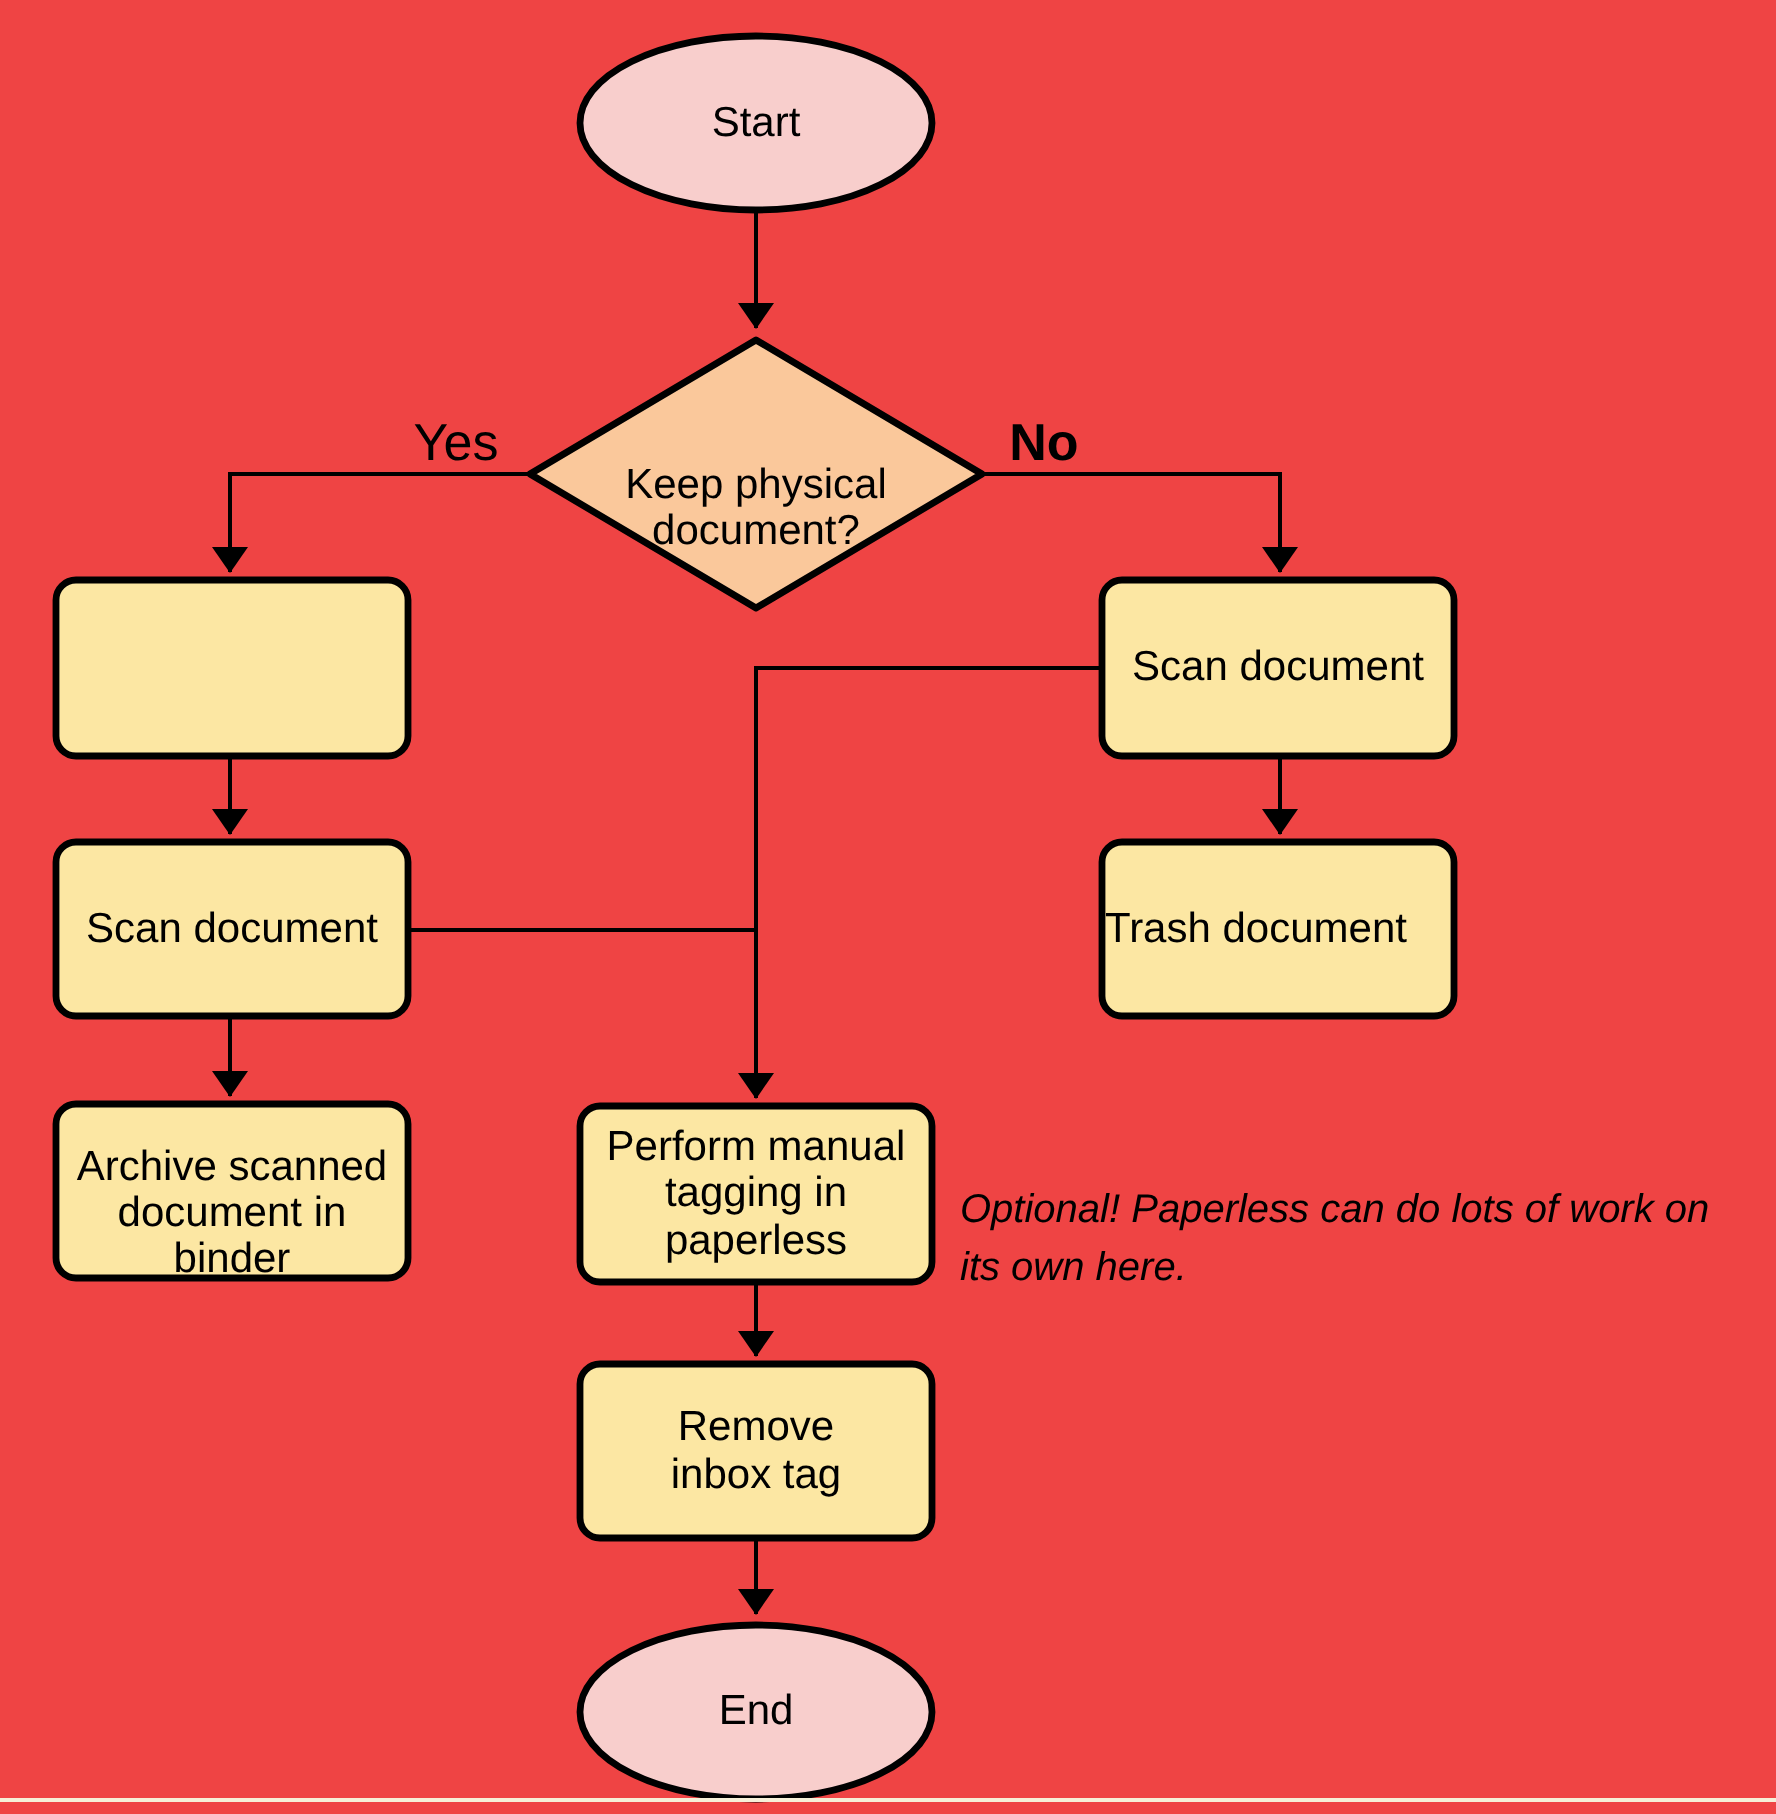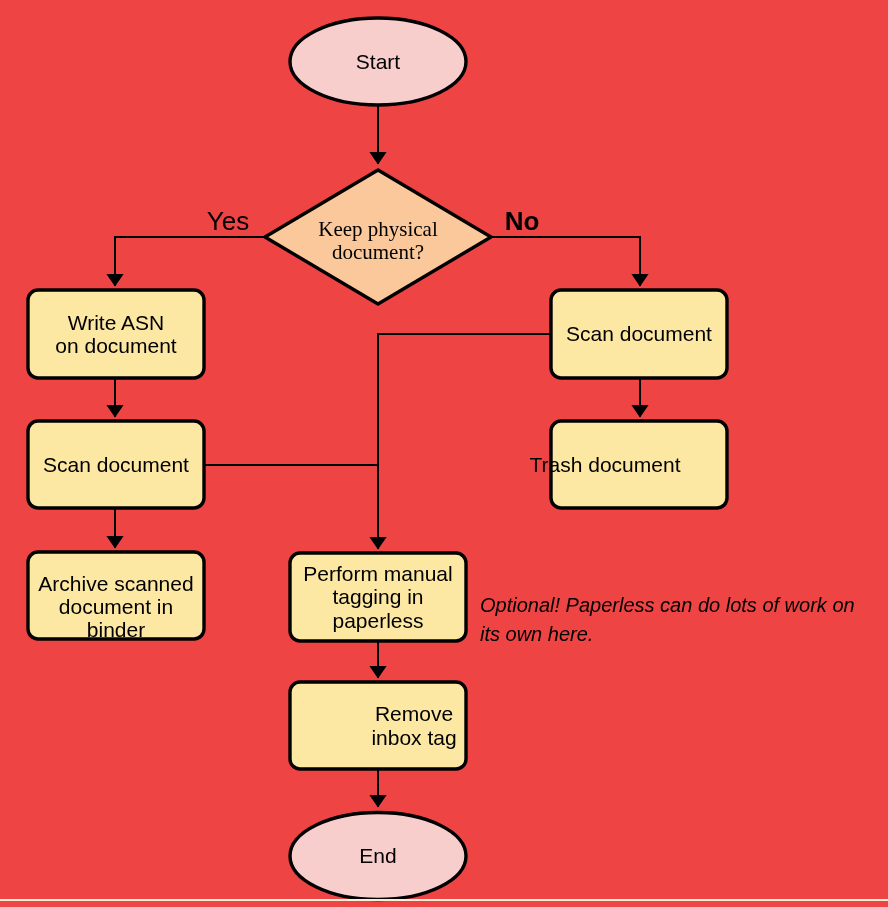--- a/index.html
+++ b/index.html
@@ -110,41 +110,39 @@
 
     <rect class="shape" x="290" y="553" width="176" height="88" rx="10" ry="10" style="fill:var(--process-fill)"></rect>
 
     <rect class="shape" x="290" y="682" width="176" height="87" rx="10" ry="10" style="fill:var(--process-fill)"></rect>
 
     <ellipse class="shape" cx="378" cy="856" rx="88" ry="43.5" style="fill:var(--terminator-fill)"></ellipse>
   </svg>
 
   <div class="node-label" style="left:290px;top:18px;width:176px;height:87px;">Start</div>
 
-  <div class="node-label" style="left:265px;top:174px;width:226px;height:134px;font-family:Liberation Serif, serif;">Keep physical
+  <div class="node-label" style="left:265px;top:187px;width:226px;height:134px;">Keep physical
 document?</div>
 
-  <div class="node-label" style="left:28px;top:290px;width:176px;height:88px;">Write ASN
-on document</div>
 
   <div class="node-label" style="left:28px;top:421px;width:176px;height:87px;">Scan document</div>
 
   <div class="node-label" style="left:28px;top:552px;width:176px;height:109px;">Archive scanned
 document in
 binder</div>
 
   <div class="node-label" style="left:551px;top:290px;width:176px;height:88px;">Scan document</div>
 
-  <div class="node-label" style="left:523px;top:421px;width:164px;height:87px;">Trash document</div>
+  <div class="node-label" style="left:546px;top:421px;width:164px;height:87px;">Trash document</div>
 
   <div class="node-label" style="left:290px;top:553px;width:176px;height:88px;">Perform manual
 tagging in
 paperless</div>
 
-  <div class="node-label" style="left:290px;top:682px;width:176px;height:87px;padding-left:36px;">Remove
+  <div class="node-label" style="left:290px;top:682px;width:176px;height:87px;">Remove
 inbox tag</div>
 
   <div class="node-label" style="left:290px;top:813px;width:176px;height:86px;">End</div>
 
   <div class="edge-label" style="left:196px;top:208px;width:64px;height:26px;">Yes</div>
 
   <div class="edge-label" style="left:490px;top:208px;width:64px;height:26px;font-weight:bold;">No</div>
 
   <div class="annotation">Optional! Paperless can do lots of work on
 its own here.</div>

